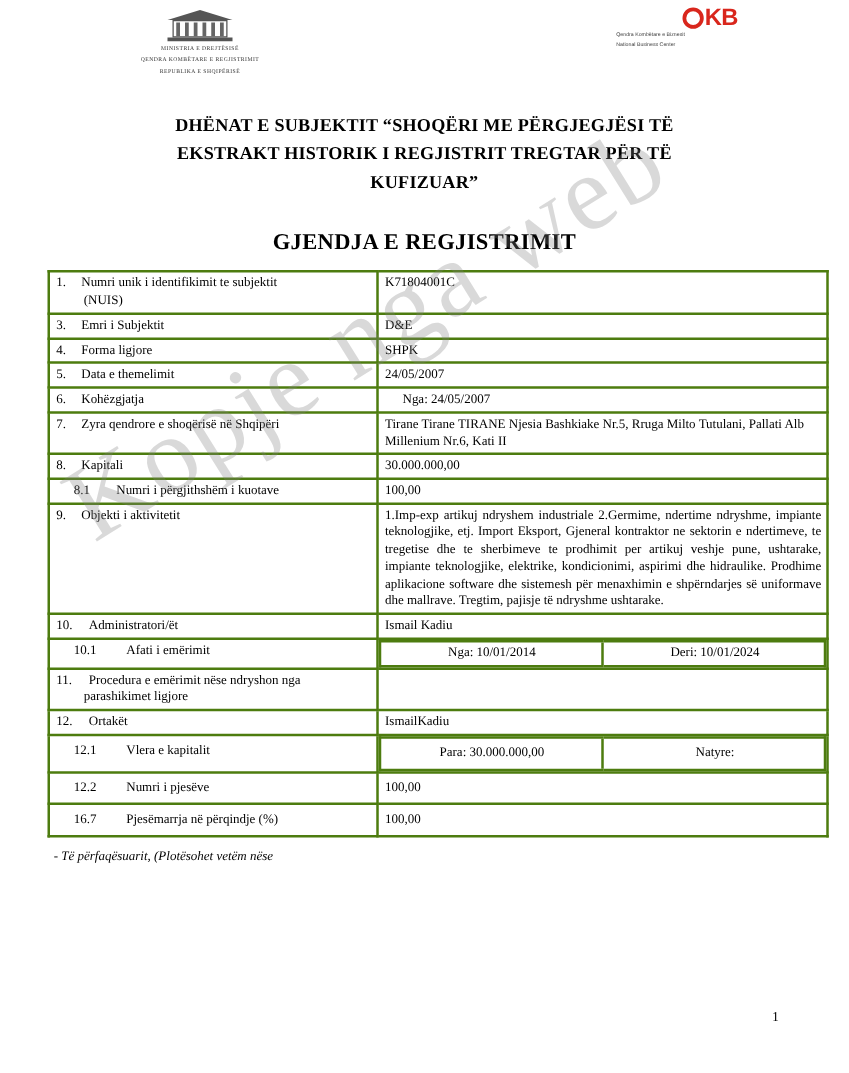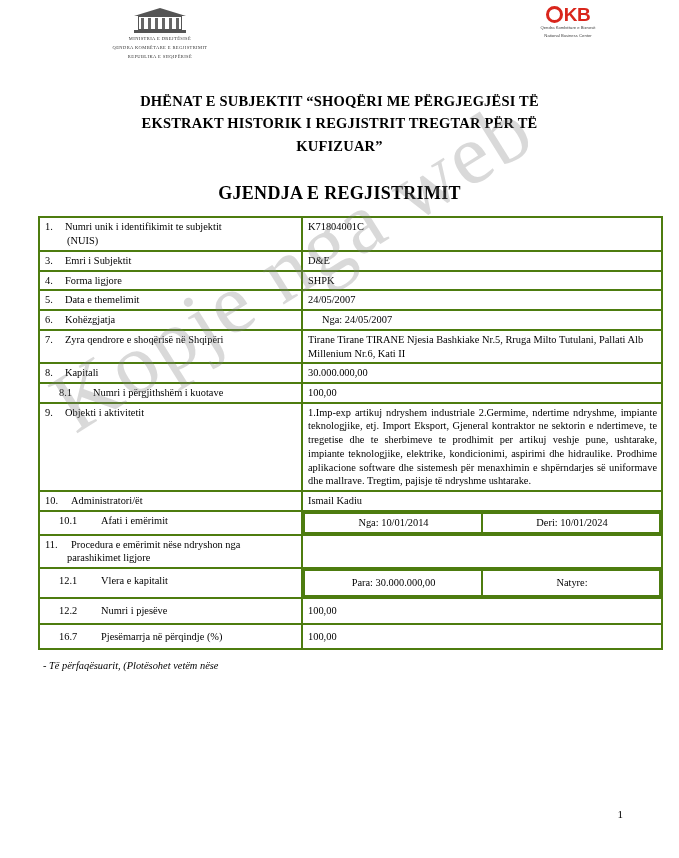--- a/index.html
+++ b/index.html
@@ -83,21 +83,20 @@
     line-height: 1.5;
     margin-top: 2px;
     text-transform: uppercase;
     font-family: "Liberation Serif", serif;
   }
   .okb {
     position: absolute;
     left: 455px;
     top: 6px;
     width: 150px;
-    text-align: center;
   }
   .okb-mark {
     display: flex;
     align-items: center;
     justify-content: center;
     gap: 1px;
   }
   .okb-o {
     width: 17px; height: 17px;
     border: 3.5px solid #d9261c;
@@ -373,20 +372,26 @@
 
     <tr>
       <td class="label">
         <span class="num" style="min-width:26px;">11.</span><span>Procedura e emërimit nëse ndryshon nga</span>
         <div class="indent">parashikimet ligjore</div>
       </td>
       <td class="value">&nbsp;</td>
     </tr>
 
 
+    <tr>
+      <td class="label">
+        <span class="num" style="min-width:26px;">12.</span><span>Ortakët</span>
+      </td>
+      <td class="value">IsmailKadiu</td>
+    </tr>
 
     <tr>
       <td class="label novert" style="padding-top:5px;padding-bottom:5px;">
         <span class="num" style="min-width:42px;padding-left:14px;">12.1</span><span>Vlera e kapitalit</span>
       </td>
       <td class="value" style="padding:0;">
         <table class="inner-split">
           <tbody>
                 <tr>
             <td class="split-left cell-pad" style="padding-top:5px;padding-bottom:5px;">Para: 30.000.000,00</td>

